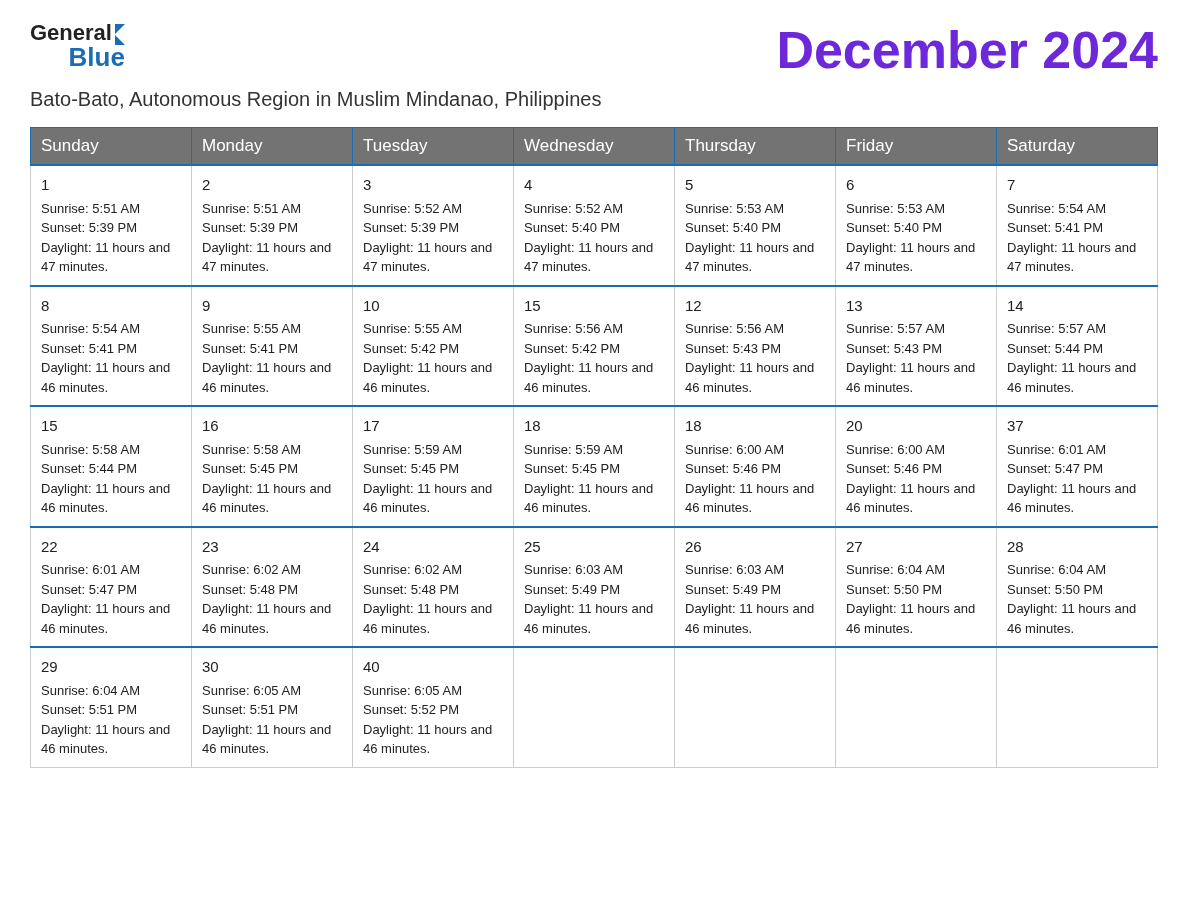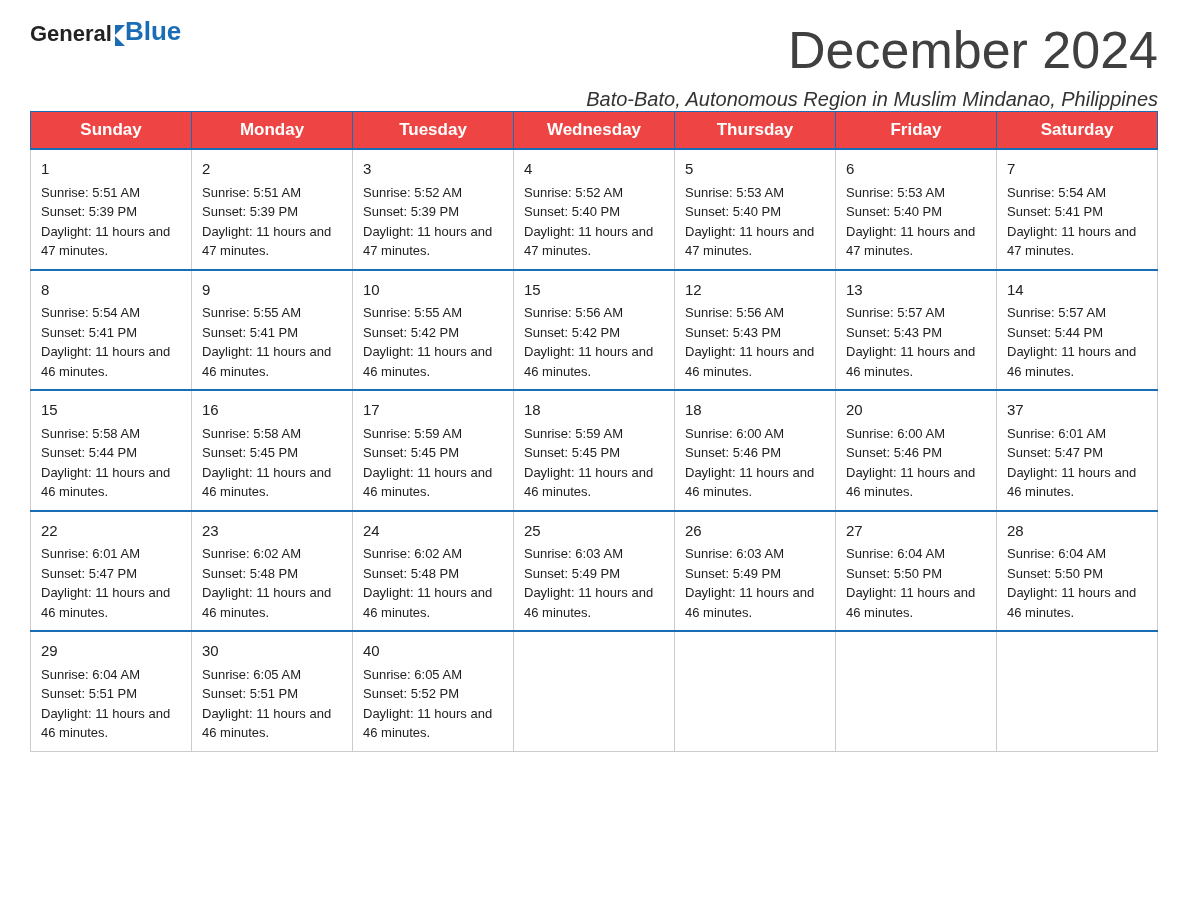--- a/index.html
+++ b/index.html
@@ -26,41 +26,41 @@
       font-weight: bold;
       color: #222;
     }
     .logo-text-blue {
       font-size: 26px;
       font-weight: bold;
       color: #1a6db5;
     }
     .month-title {
       font-size: 52px;
-      font-weight: normal;
-      color: #404040;
+      font-weight: bold;
+      color: #6d28d9;
       text-align: center;
     }
     .subtitle {
-      text-align: right;
+      text-align: left;
       font-size: 20px;
       color: #333;
-      font-style: italic;
+      margin-bottom: 16px;
     }
     .calendar-table {
       width: 100%;
       border-collapse: collapse;
     }
     .calendar-table th {
-      background: #ef4444;
+      background: #737373;
       color: #fff;
       font-size: 17px;
-      font-weight: bold;
+      font-weight: normal;
       padding: 8px 10px;
-      text-align: center;
+      text-align: left;
       border: 1px solid #1a6db5;
     }
     .calendar-table td {
       vertical-align: top;
       padding: 8px 10px;
       border: 1px solid #ccc;
       font-size: 13px;
       color: #222;
       line-height: 1.5;
       width: calc(100% / 7);
@@ -76,21 +76,21 @@
     }
     .empty-cell {
       background: #fff;
     }
   </style>
 </head>
 <body>
 
 <div class="header-top">
   <div class="logo">
-    <div style="display:flex; flex-direction:row; align-items:flex-end;">
+    <div style="display:flex; flex-direction:column; align-items:flex-end;">
       <div style="display:flex; align-items:center;">
         <span class="logo-text-general">General</span>
         <div style="display:flex; flex-direction:column; margin-left:3px; margin-top:2px;">
           <div style="width:0;height:0;border-left:10px solid #1a6db5;border-right:0;border-bottom:10px solid transparent;margin-bottom:1px;"></div>
           <div style="width:0;height:0;border-left:10px solid #1a6db5;border-right:0;border-top:10px solid transparent;"></div>
         </div>
       </div>
       <span class="logo-text-blue" style="margin-top:-4px;">Blue</span>
     </div>
   </div>

